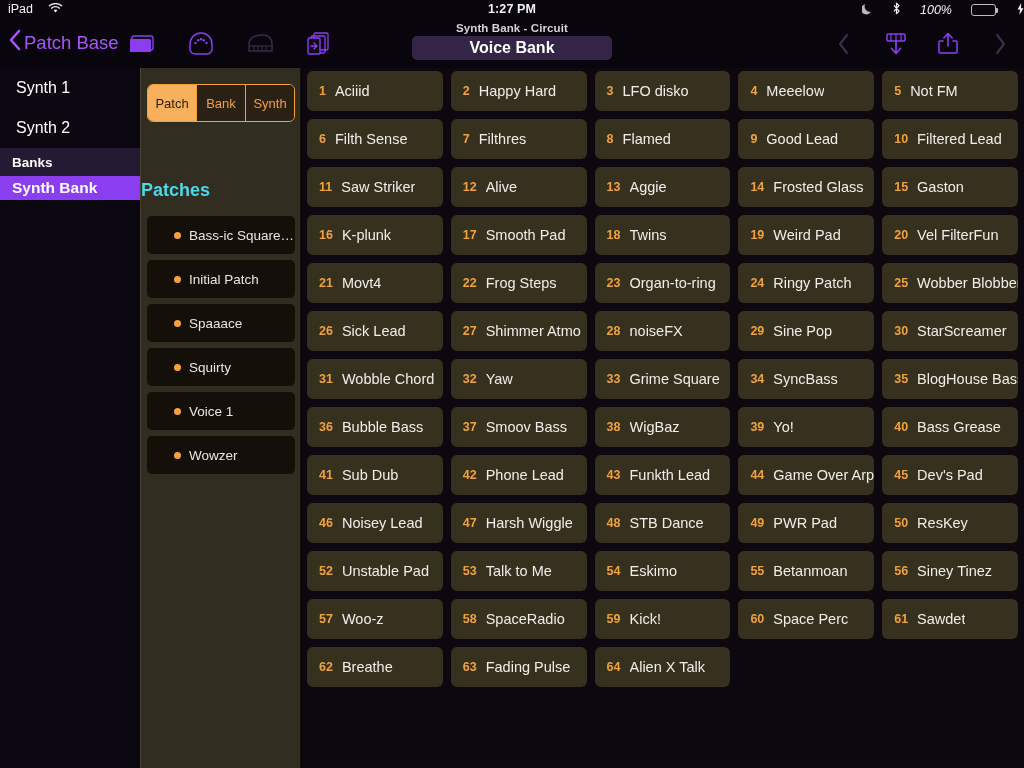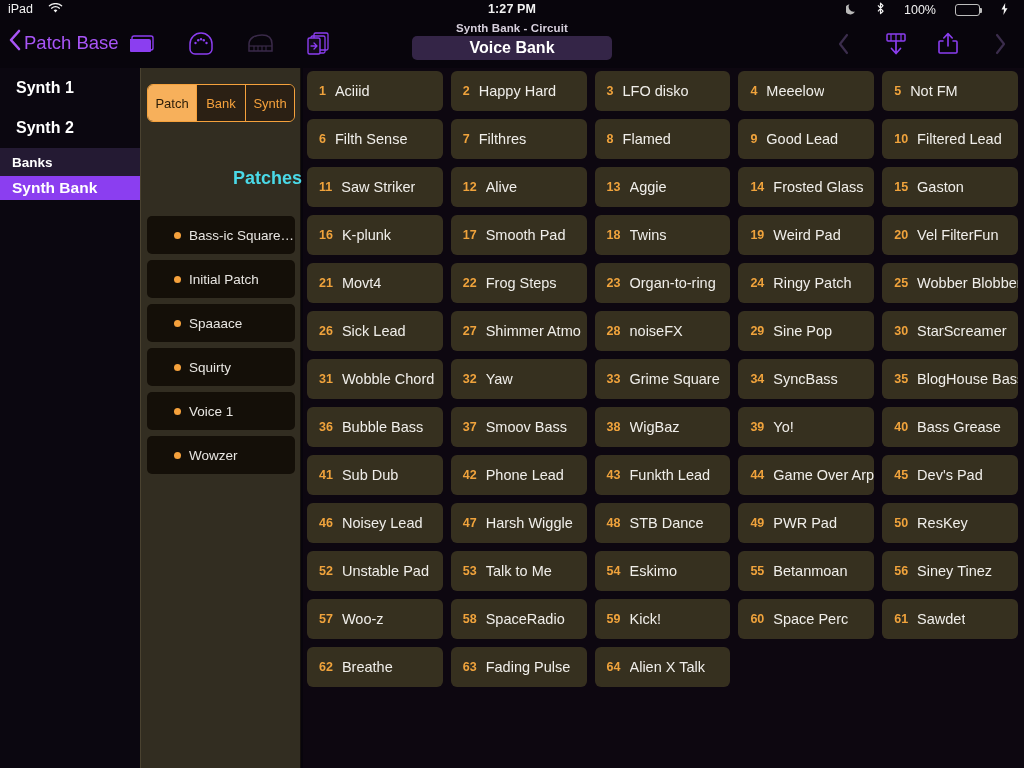--- a/index.html
+++ b/index.html
@@ -15,21 +15,21 @@
     background: #08050c;
   }
 
   
   .statusbar {
     position: absolute; top: 0; left: 0; width: 1024px; height: 20px;
     color: #f2f2f2; font-size: 12.5px; font-weight: 500;
   }
   .sb-left { position: absolute; left: 8px; top: 2px; display: flex; align-items: center; gap: 15px; }
   .sb-center { position: absolute; left: 0; right: 0; top: 2px; text-align: center; font-weight: 600; letter-spacing: .1px;}
-  .sb-right { position: absolute; right: 16px; top: 2px; display: flex; align-items: center; gap: 19px; }
+  .sb-right { position: absolute; right: 0; top: 2px; display: flex; align-items: center; gap: 19px; font-style: italic; }
   .batt-shell {
     width: 25px; height: 12px; border: 1px solid #bdbdbd; border-radius: 3px;
     padding: 1px; display: inline-block; position: relative; top: 1px;
   }
   .batt-fill { height: 100%; background: #38d64a; border-radius: 1.5px; }
   .batt-nub { width: 2px; height: 5px; background: #bdbdbd; border-radius: 0 1px 1px 0;
               display: inline-block; position: relative; top: -2px; left: 0px; }
   .wifi { display:inline-block; position: relative; top:1px; }
 
   
@@ -60,21 +60,21 @@
   }
   .tb-icons-right { position: absolute; right: 10px; top: 10px; display: flex; gap: 24px; align-items: center; }
 
   
   .sidebar {
     position: absolute; left: 0; top: 68px; width: 140px; height: 700px;
     background: #0b0710;
   }
   .side-item {
     height: 40px; display: flex; align-items: center; padding-left: 16px;
-    color: #ffffff; font-size: 16px; font-weight: 700; cursor: pointer;
+    color: #ffffff; font-size: 16px; font-weight: 400; cursor: pointer;
   }
   .side-group {
     height: 28px; display: flex; align-items: center; padding-left: 12px;
     background: #241a33; color: #ffffff; font-size: 13.5px; font-weight: 600;
   }
   .side-sel {
     height: 24px; display: flex; align-items: center; padding-left: 12px;
     background: #8b3ef0; color: #ffffff; font-size: 15.5px; font-weight: 700;
     cursor: pointer;
   }
@@ -94,21 +94,21 @@
   .seg-btn {
     flex: 1; display:flex; align-items:center; justify-content:center;
     color: #f5a13c; font-size: 13px; font-weight: 400;
     border-right: 1px solid #f5a13c; cursor: pointer;
     background: #2b2014;
   }
   .seg-btn:last-child { border-right: none; }
   .seg-btn.active { background: #f7b05b; color: #2a1c08; }
 
   .patches-title {
-    position: absolute; top: 100px; left: 0; width: 161px; text-align: right;
+    position: absolute; top: 112px; left: 0; width: 161px; text-align: left;
     color: #4ad9e8; font-size: 18px; font-weight: 700;
   }
   .patch-list { position: absolute; top: 148px; left: 6px; width: 148px; }
   .patch-item {
     height: 38px; margin-bottom: 6px; border-radius: 5px;
     background: #140f08;
     display: flex; align-items: center; gap: 8px; padding-left: 27px;
     color: #e8e6e2; font-size: 13.5px; cursor: pointer;
     overflow: hidden; white-space: nowrap;
   }

